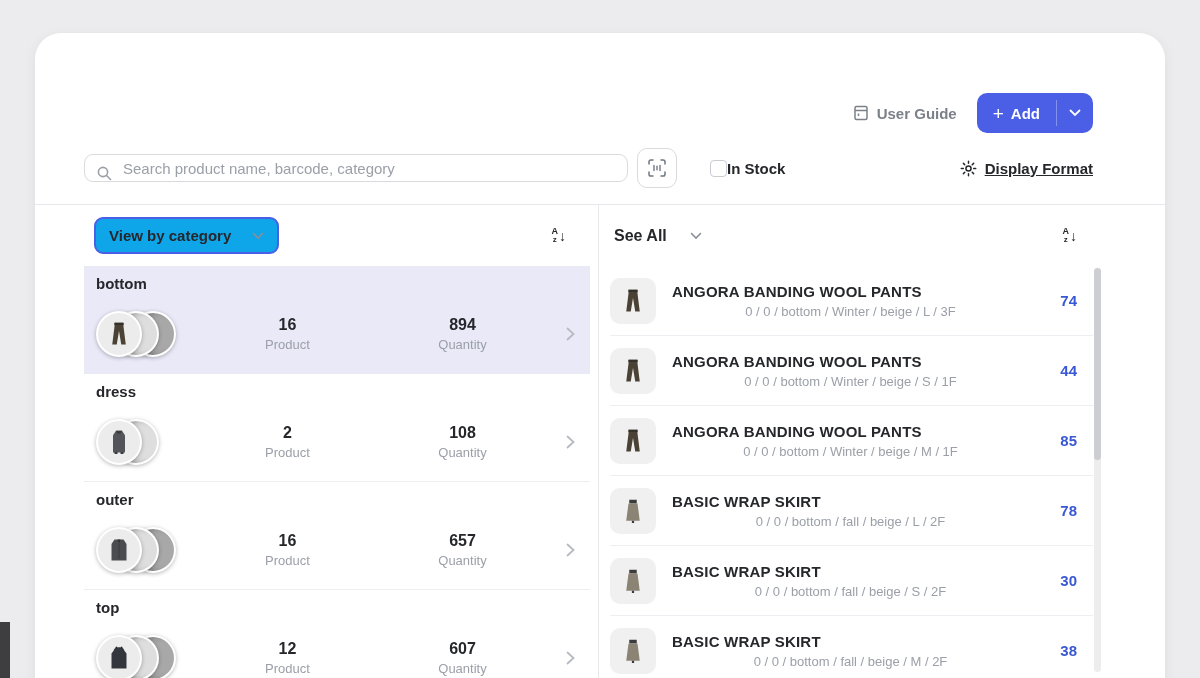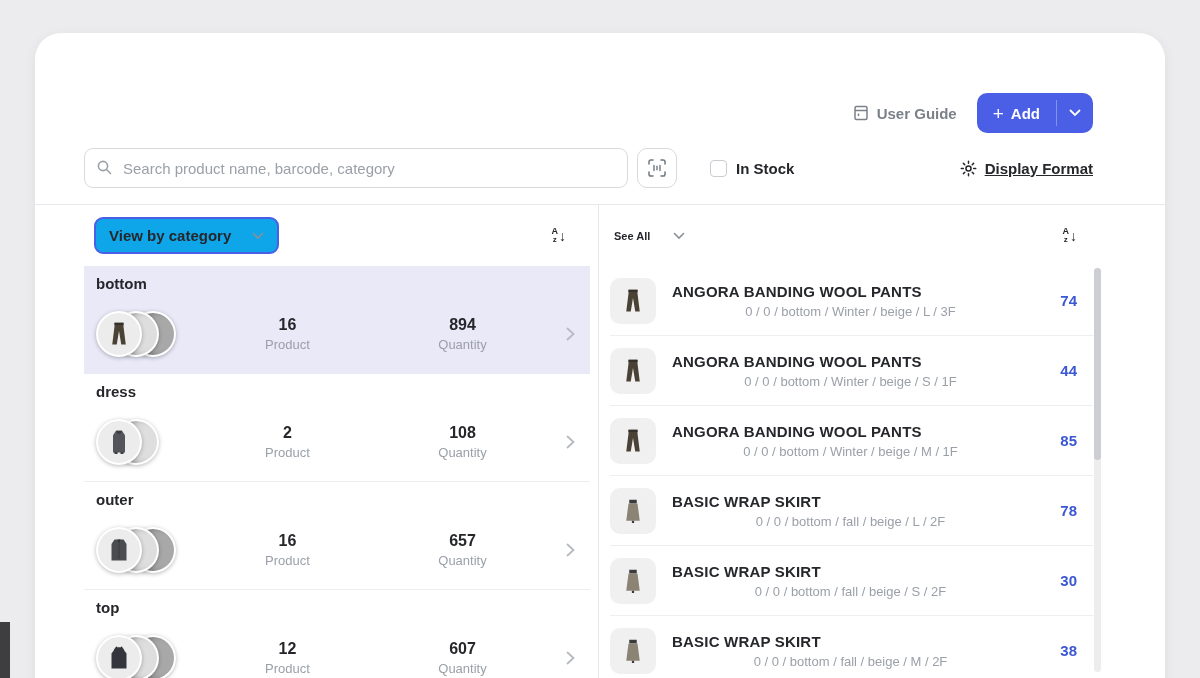--- a/index.html
+++ b/index.html
@@ -32,48 +32,48 @@
            border-radius:10px;color:#fff;overflow:hidden;cursor:pointer;}
   .btn-add .main{display:flex;align-items:center;gap:7px;padding:0 16px;font-size:15px;font-weight:700;}
   .btn-add .plus{font-size:19px;font-weight:400;line-height:1;}
   .btn-add .split{width:1px;background:rgba(255,255,255,.32);margin:7px 0;}
   .btn-add .caret{display:flex;align-items:center;justify-content:center;width:36px;}
   .btn-data{display:flex;align-items:center;gap:8px;height:40px;padding:0 14px;background:#fff;
             border:1px solid #d8dade;border-radius:10px;font-size:15px;font-weight:600;cursor:pointer;}
 
   
   .search-row{display:flex;align-items:center;margin-top:13px;height:40px;}
-  .search-box{position:relative;width:544px;height:40px;}
+  .search-box{position:relative;width:544px;height:28px;}
   .search-box input{width:100%;height:100%;border:1px solid #d8dade;border-radius:9px;
        padding:0 12px 0 38px;font-size:15px;font-family:inherit;color:var(--text);outline:none;}
   .search-box input::placeholder{color:var(--muted);}
   .search-box .mag{position:absolute;left:12px;top:11px;}
   .scan-btn{width:40px;height:40px;margin-left:9px;border:1px solid #d8dade;border-radius:10px;
             background:#fff;display:flex;align-items:center;justify-content:center;cursor:pointer;}
-  .instock{display:flex;align-items:center;gap:9px;margin-left:33px;cursor:pointer;}
+  .instock{display:flex;align-items:center;margin-left:33px;cursor:pointer;}
   .checkbox{width:17px;height:17px;border:1.5px solid #c9ccd2;border-radius:4px;background:#fff;}
   .instock .lbl{font-size:15px;font-weight:600;}
   .display-format{margin-left:auto;display:flex;align-items:center;gap:8px;font-size:15px;
                   font-weight:600;cursor:pointer;text-decoration:underline;}
 
   .h-divider{position:absolute;left:0;right:0;top:171px;height:1px;background:var(--border);}
   .v-divider{position:absolute;left:563px;top:171px;bottom:0;width:1px;background:var(--border);}
 
   
   .panel{position:absolute;top:172px;bottom:0;}
   .panel-left{left:49px;width:506px;}
   .panel-right{left:575px;width:483px;}
   .panel-head{display:flex;align-items:center;height:61px;}
   .panel-left .panel-head{padding:0 24px 0 10px;}
   .panel-right .panel-head{padding:0 16px 0 4px;}
 
   .pill{display:flex;align-items:center;gap:21px;padding:8px 13px;border:2px solid var(--accent);
         border-radius:9px;background:#0ea5e9;font-size:15px;font-weight:600;cursor:pointer;}
   .pill .chev{color:#8a8f98;display:flex;}
-  .see-all{display:flex;align-items:center;gap:23px;font-size:11px;font-weight:600;cursor:pointer;}
+  .see-all{display:flex;align-items:center;gap:23px;font-size:16px;font-weight:600;cursor:pointer;}
   .see-all .chev{color:#8a8f98;display:flex;}
 
   .sort-icon{margin-left:auto;display:flex;align-items:center;gap:1px;cursor:pointer;color:var(--text);}
   .sort-icon .az{display:flex;flex-direction:column;line-height:1;text-align:center;}
   .sort-icon .az i{font-style:normal;font-weight:700;font-size:9px;}
   .sort-icon .az i:last-child{font-size:8px;font-weight:600;}
   .sort-icon .arrow{font-size:14px;font-weight:700;line-height:1;}
 
   
   .cat-row{position:relative;height:108px;border-bottom:1px solid #eceef1;cursor:pointer;}

